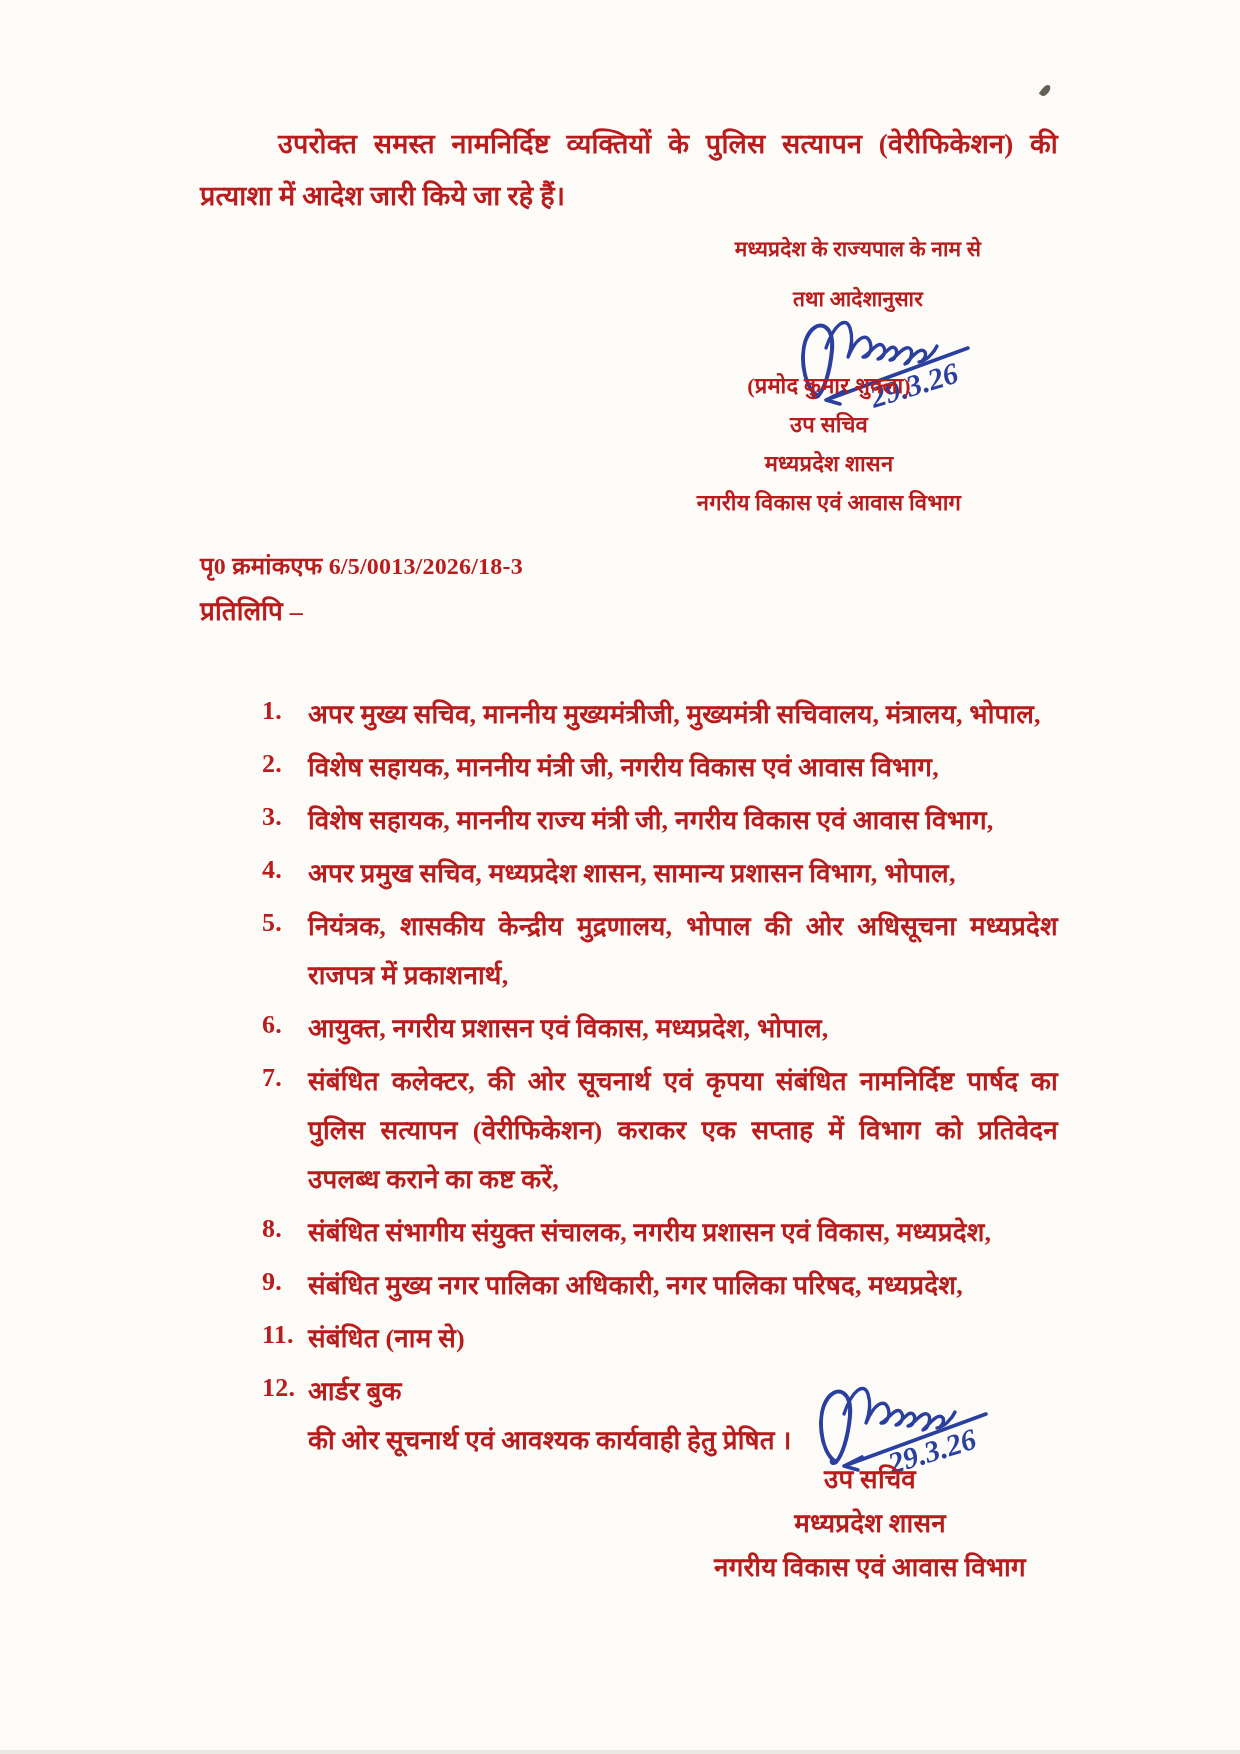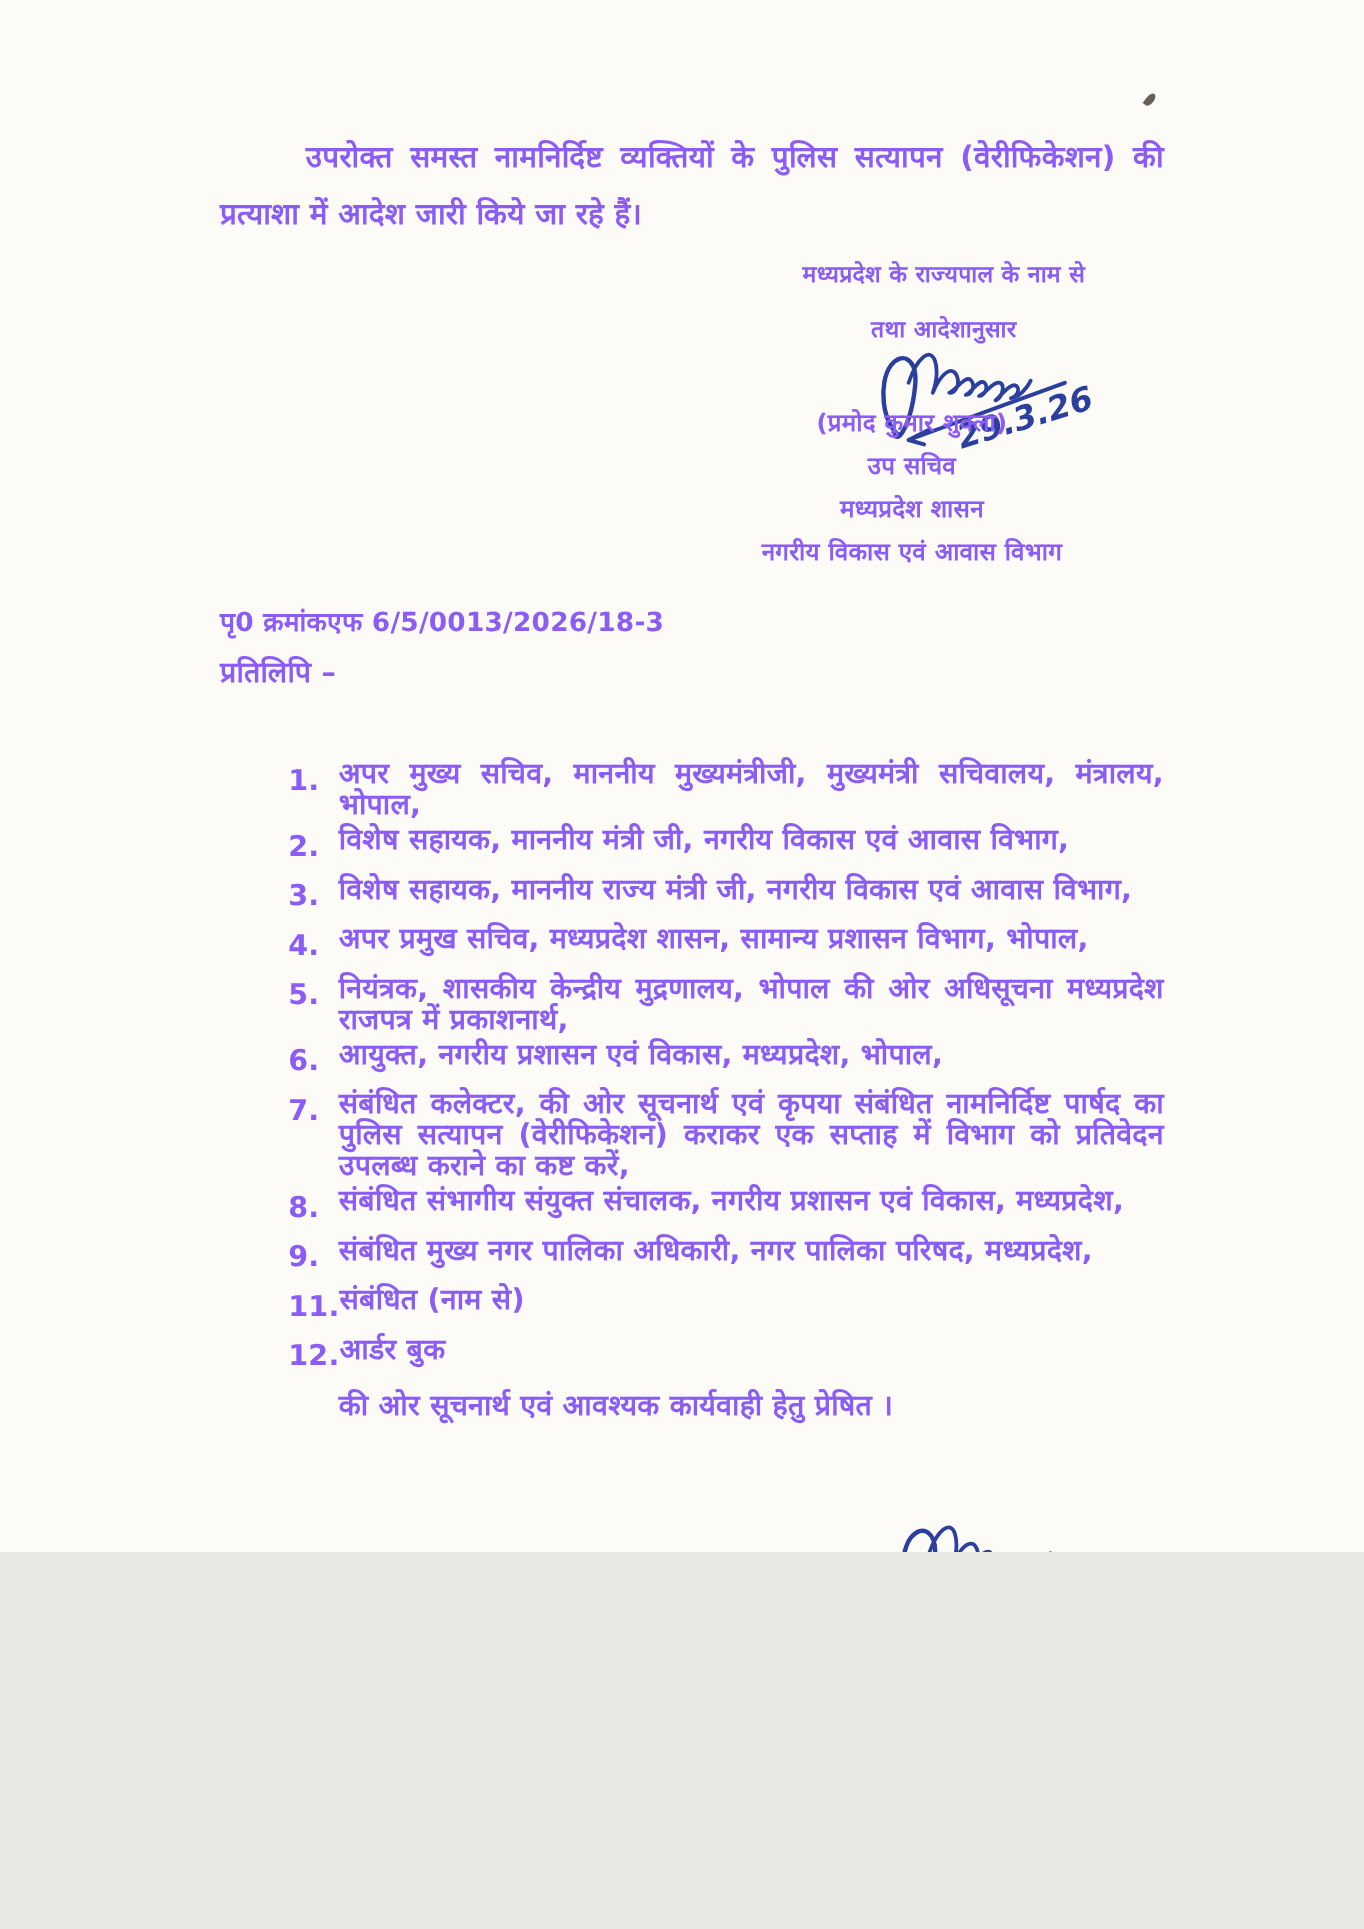--- a/index.html
+++ b/index.html
@@ -2,23 +2,24 @@
 <html lang="hi"><head>
 <meta charset="utf-8">
 <style>
   html,body{margin:0;padding:0;}
   body{
     width:1240px;height:1754px;
     background:#e9e7e2;
     font-family:"DejaVu Sans","Liberation Sans",sans-serif;
   }
   .page{
-    position:relative;width:1240px;height:1411px;overflow:hidden;
+    position:relative;width:1240px;height:1754px;overflow:hidden;
     background:#fcfbf7;
-    color:#8b5cf6;
+    color:#b91c1c;
+    font-family:Liberation Serif, serif;
   }
   .hindi{font-weight:700;letter-spacing:.2px;}
   .abs{position:absolute;}
   
   .para1{
     left:200px;top:118px;width:858px;
     font-size:27px;line-height:52px;text-indent:78px;
     text-align:justify;
   }
   
@@ -35,21 +36,21 @@
     left:200px;top:548px;width:858px;display:flex;align-items:baseline;
     font-size:24px;
   }
   .refline .ref-number{}
   .refline .ref-place{margin-left:auto;}
   .copy-heading{left:200px;top:592px;font-size:26px;}
   
   .copylist{left:262px;top:690px;width:796px;font-size:26px;}
   .copyrow{display:flex;margin-bottom:4px;}
   .copyrow .no{flex:0 0 46px;line-height:41px;}
-  .copyrow .txt{flex:1;line-height:28px;text-align:justify;}
+  .copyrow .txt{flex:1;line-height:49px;text-align:justify;}
   .closing{padding-left:46px;line-height:41px;margin-top:4px;}
   
   .footer-signatory{left:640px;top:1458px;width:460px;text-align:center;font-size:26px;line-height:44px;}
   
   .ink-mark{
     left:1042px;top:84px;width:7px;height:13px;background:#4a443c;
     border-radius:60% 60% 60% 0;transform:rotate(38deg);opacity:.85;
   }
   .scan-edge{left:0;top:1750px;width:1240px;height:4px;background:#d8d5cf;opacity:.5;}
   .sig path{fill:none;stroke-linecap:round;stroke-linejoin:round;}

